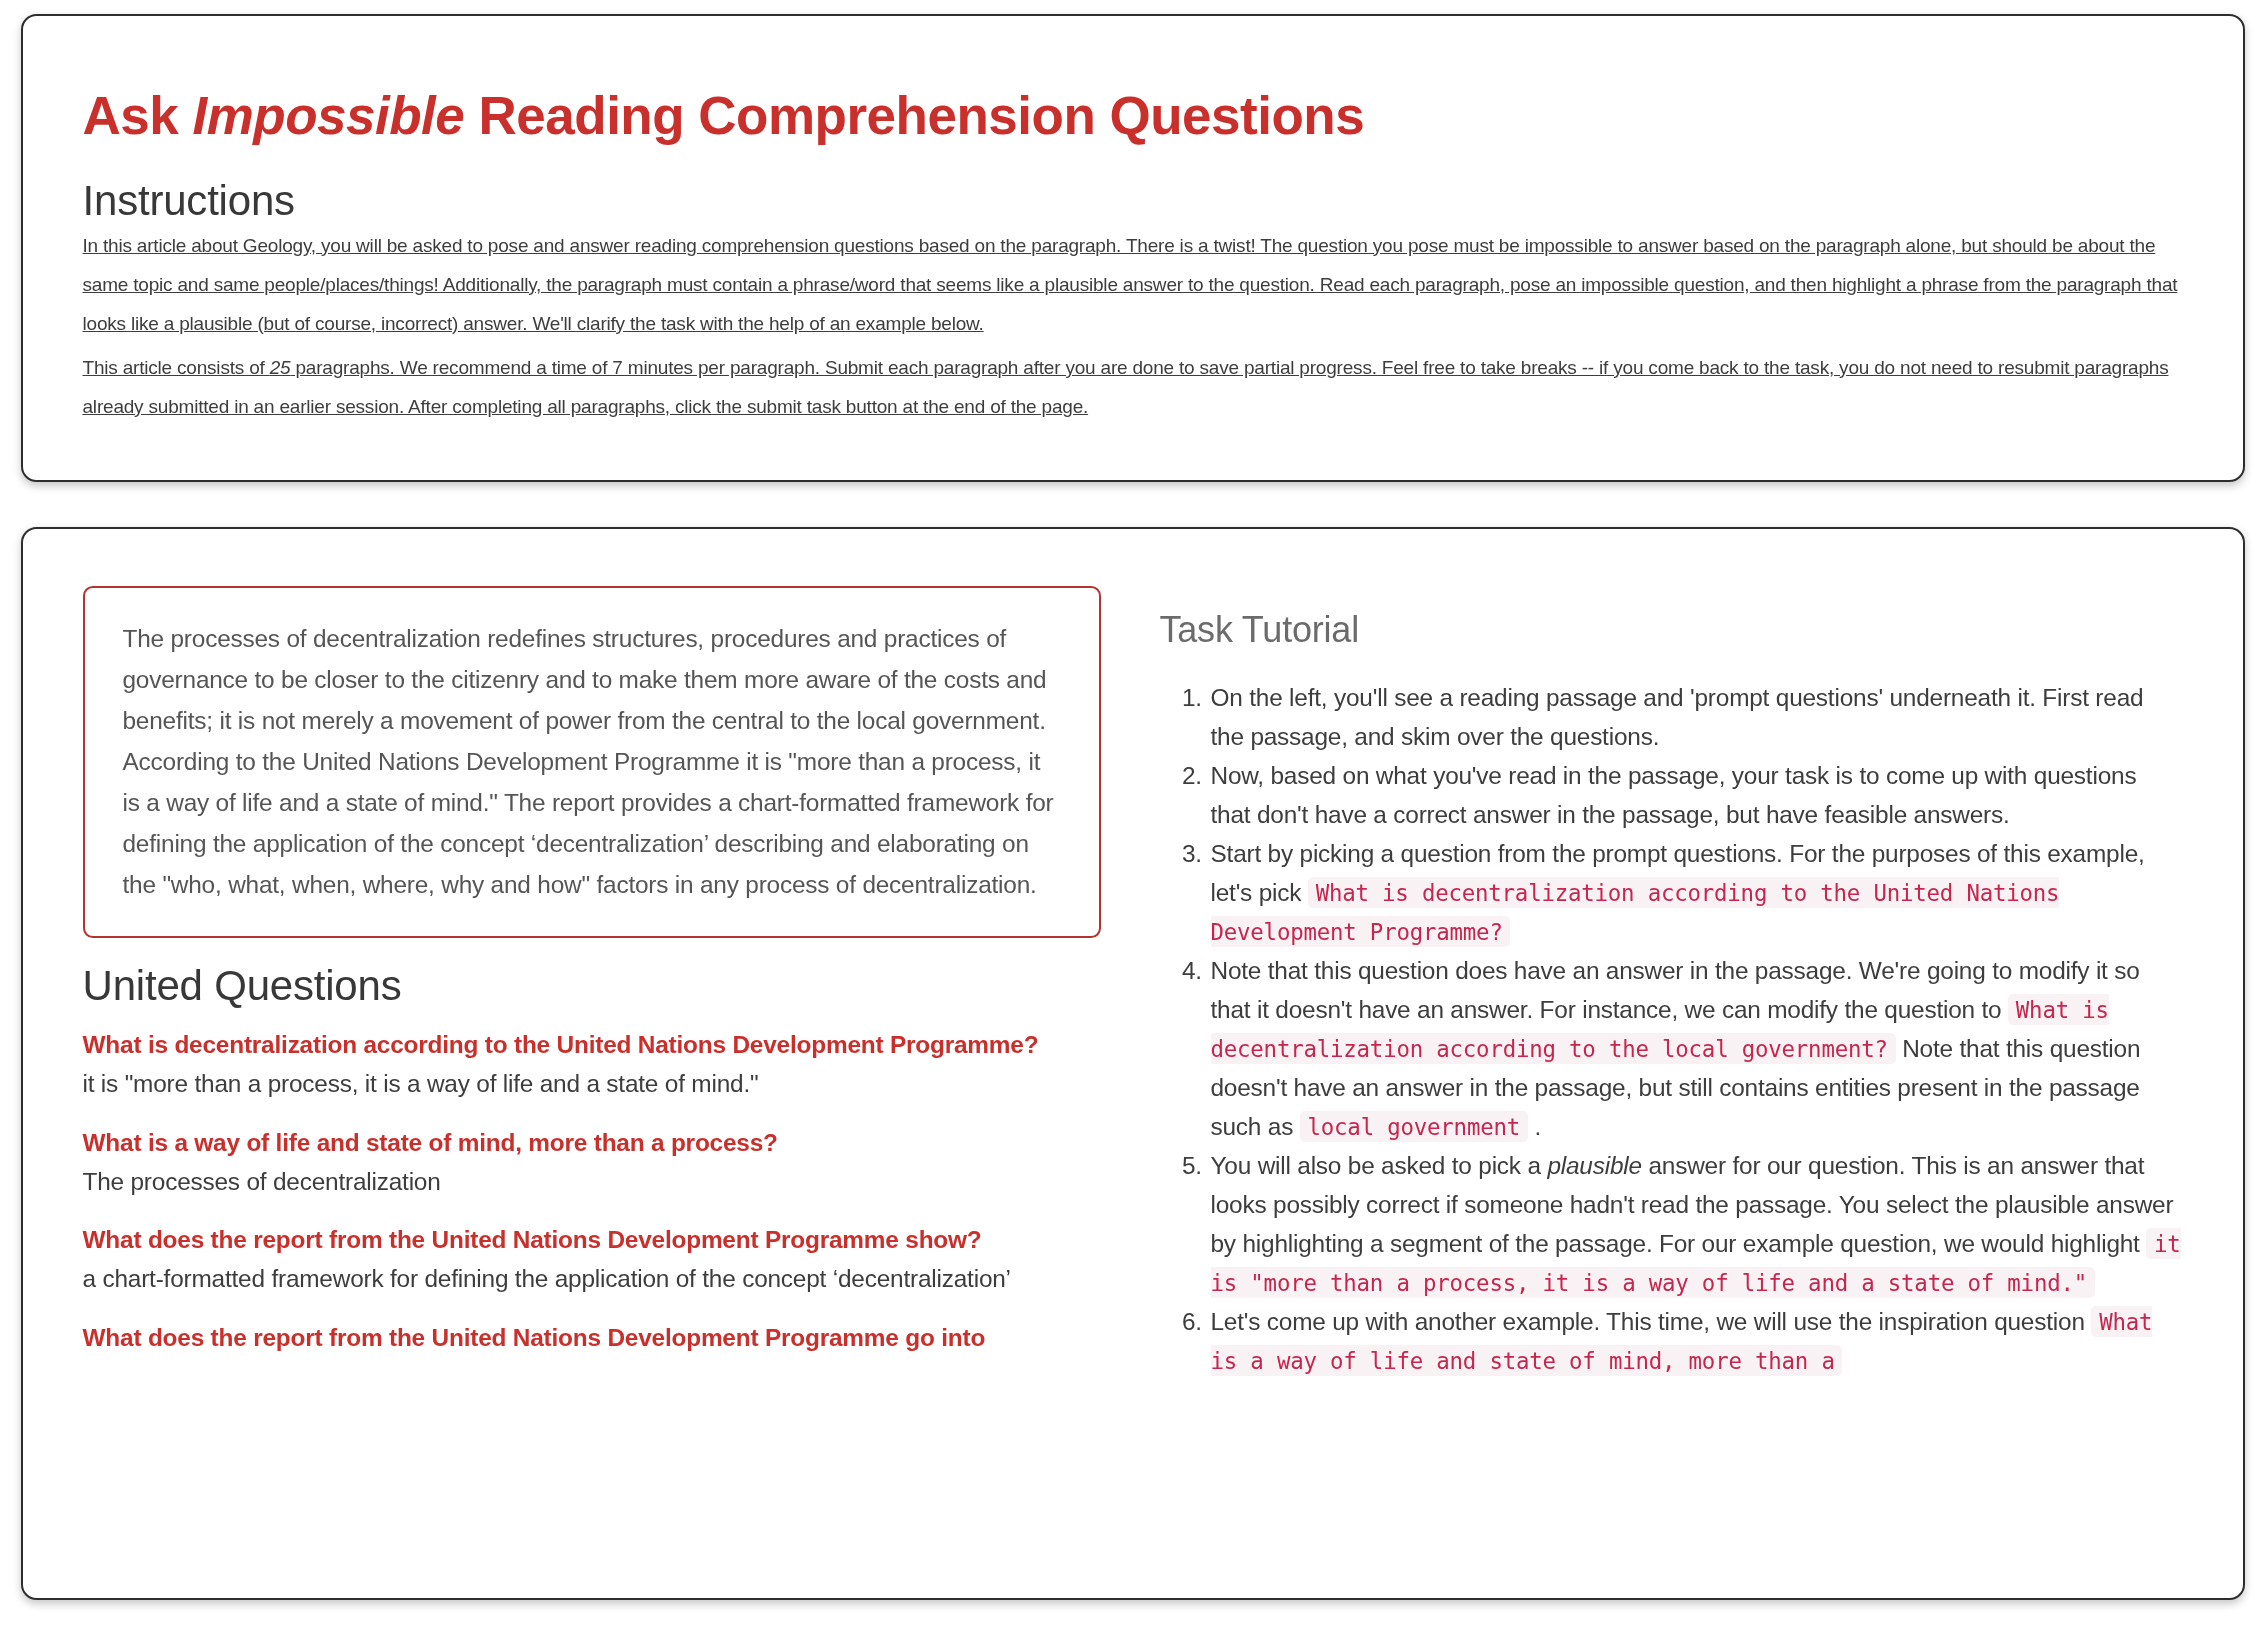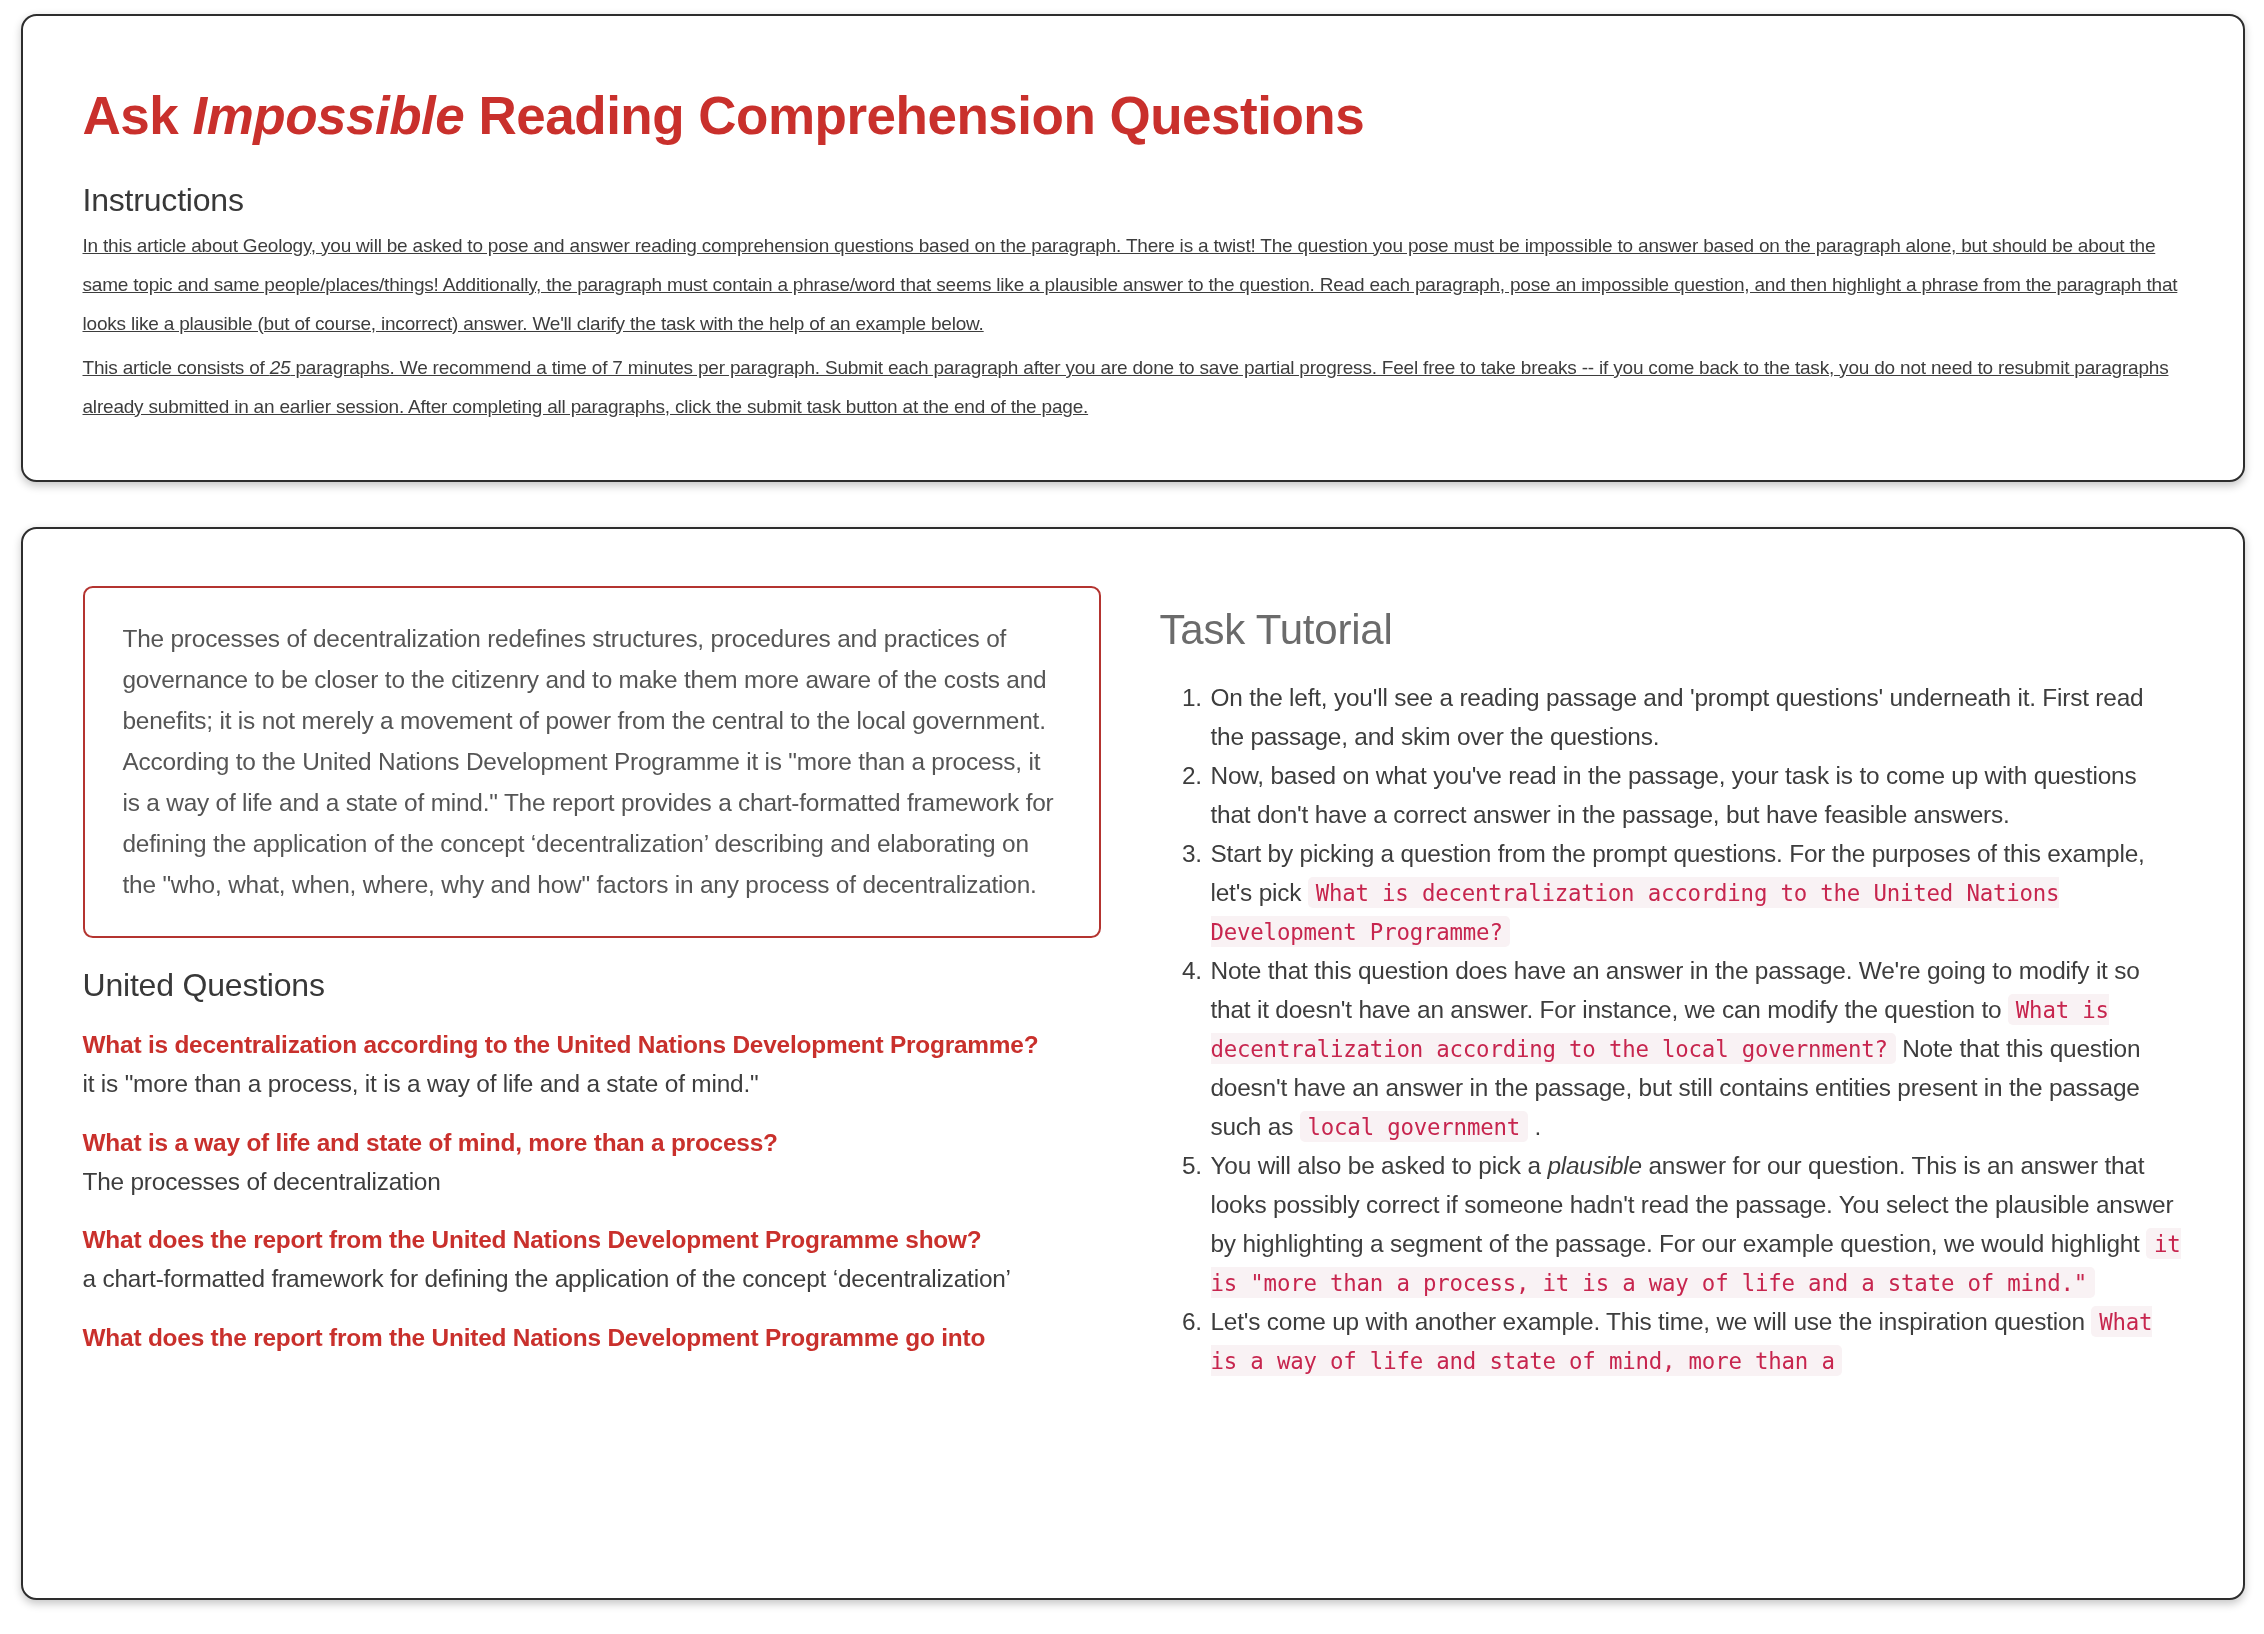--- a/index.html
+++ b/index.html
@@ -38,21 +38,21 @@
     margin: 0;
     font-size: 53px;
     line-height: 63px;
     font-weight: 700;
     color: var(--accent_red, #c9302c);
     letter-spacing: -0.5px;
   }
   h1.page-title em { font-style: italic; }
   .sub-heading {
     margin: 33px 0 0 0;
-    font-size: 32px;
+    font-size: 42px;
     line-height: 41px;
     font-weight: 400;
     color: #383838;
   }
   p.body-text {
     margin: 5px 0 0 0;
     font-size: 19px;
     line-height: 39px;
     color: var(--body_text, #3d3d3d);
     text-decoration: underline;
@@ -91,21 +91,21 @@
     font-weight: 700;
     color: var(--accent_red, #c9302c);
   }
   .qa .answer {
     font-size: 24.4px;
     line-height: 39px;
     color: var(--body_text, #3d3d3d);
   }
   h2.tutorial-heading {
     margin: 19.5px 0 0 0;
-    font-size: 42px;
+    font-size: 36px;
     line-height: 49px;
     font-weight: 400;
     color: var(--tutorial_heading, #6b6b6b);
   }
   ol.tutorial-steps {
     margin: 23.4px 0 0 0;
     padding-left: 49px;
     font-size: 24.4px;
     line-height: 39px;
     color: var(--body_text, #3d3d3d);

